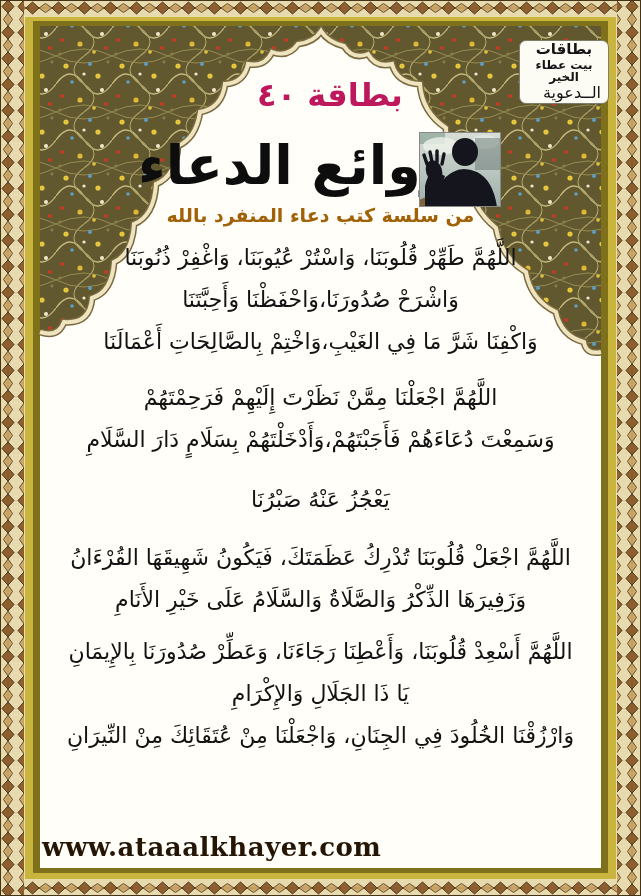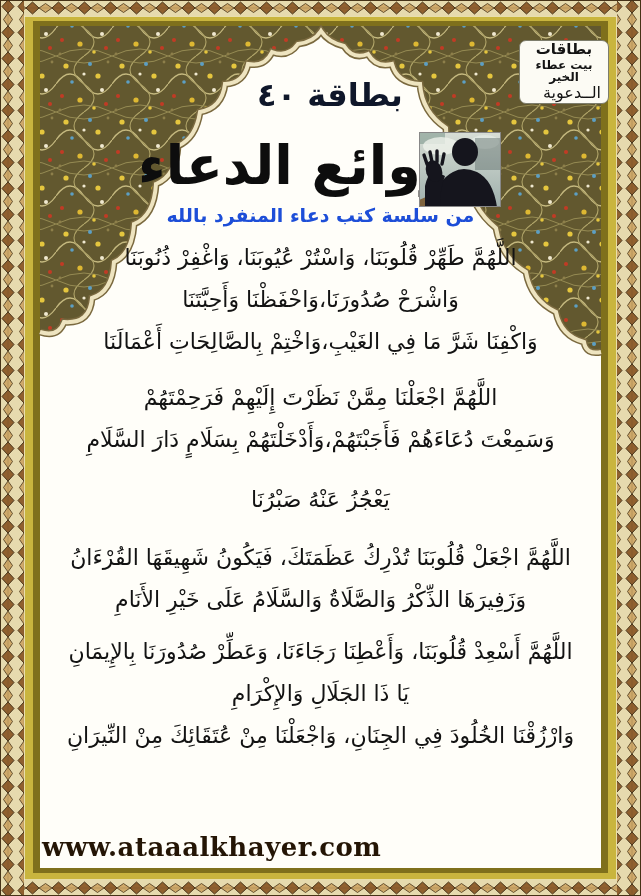--- a/index.html
+++ b/index.html
@@ -16,30 +16,30 @@
     background:#fcfbf4;border:1px solid #7d7d6c;border-radius:7px;
     display:flex;flex-direction:column;align-items:center;justify-content:center;
     text-align:center;color:#141414;line-height:1.05;
   }
   .badge .b1{font-size:15px;font-weight:bold;}
   .badge .b2{font-size:12px;font-weight:bold;margin-top:1px;}
   .badge .b3{font-size:16px;font-weight:normal;margin-top:1px;margin-left:16px;}
 
   .card-number{
     left:20px;top:76px;width:620px;text-align:center;
-    font-size:32px;font-weight:bold;color:#0f172a;
+    font-size:32px;font-weight:bold;color:#be185d;
   }
   .main-title{
     left:0;top:134px;width:590px;text-align:center;
     font-size:54px;font-weight:bold;color:#0d0d0d;
   }
   .photo{left:419px;top:132px;width:82px;height:75px;}
   .subtitle{
     left:0;top:204px;width:641px;text-align:center;
-    font-size:19px;font-weight:bold;color:#1d4ed8;
+    font-size:19px;font-weight:bold;color:#a16207;
   }
   .prayers{
     left:40px;top:237px;width:561px;
     display:flex;flex-direction:column;align-items:center;
     color:#131313;font-size:22px;line-height:42px;
   }
   .prayer{display:flex;flex-direction:column;align-items:center;}
   .prayer .pline{white-space:nowrap;text-align:left;}
   .prayer.p1{margin-bottom:14px;}
   .prayer.p2{margin-bottom:18px;}

